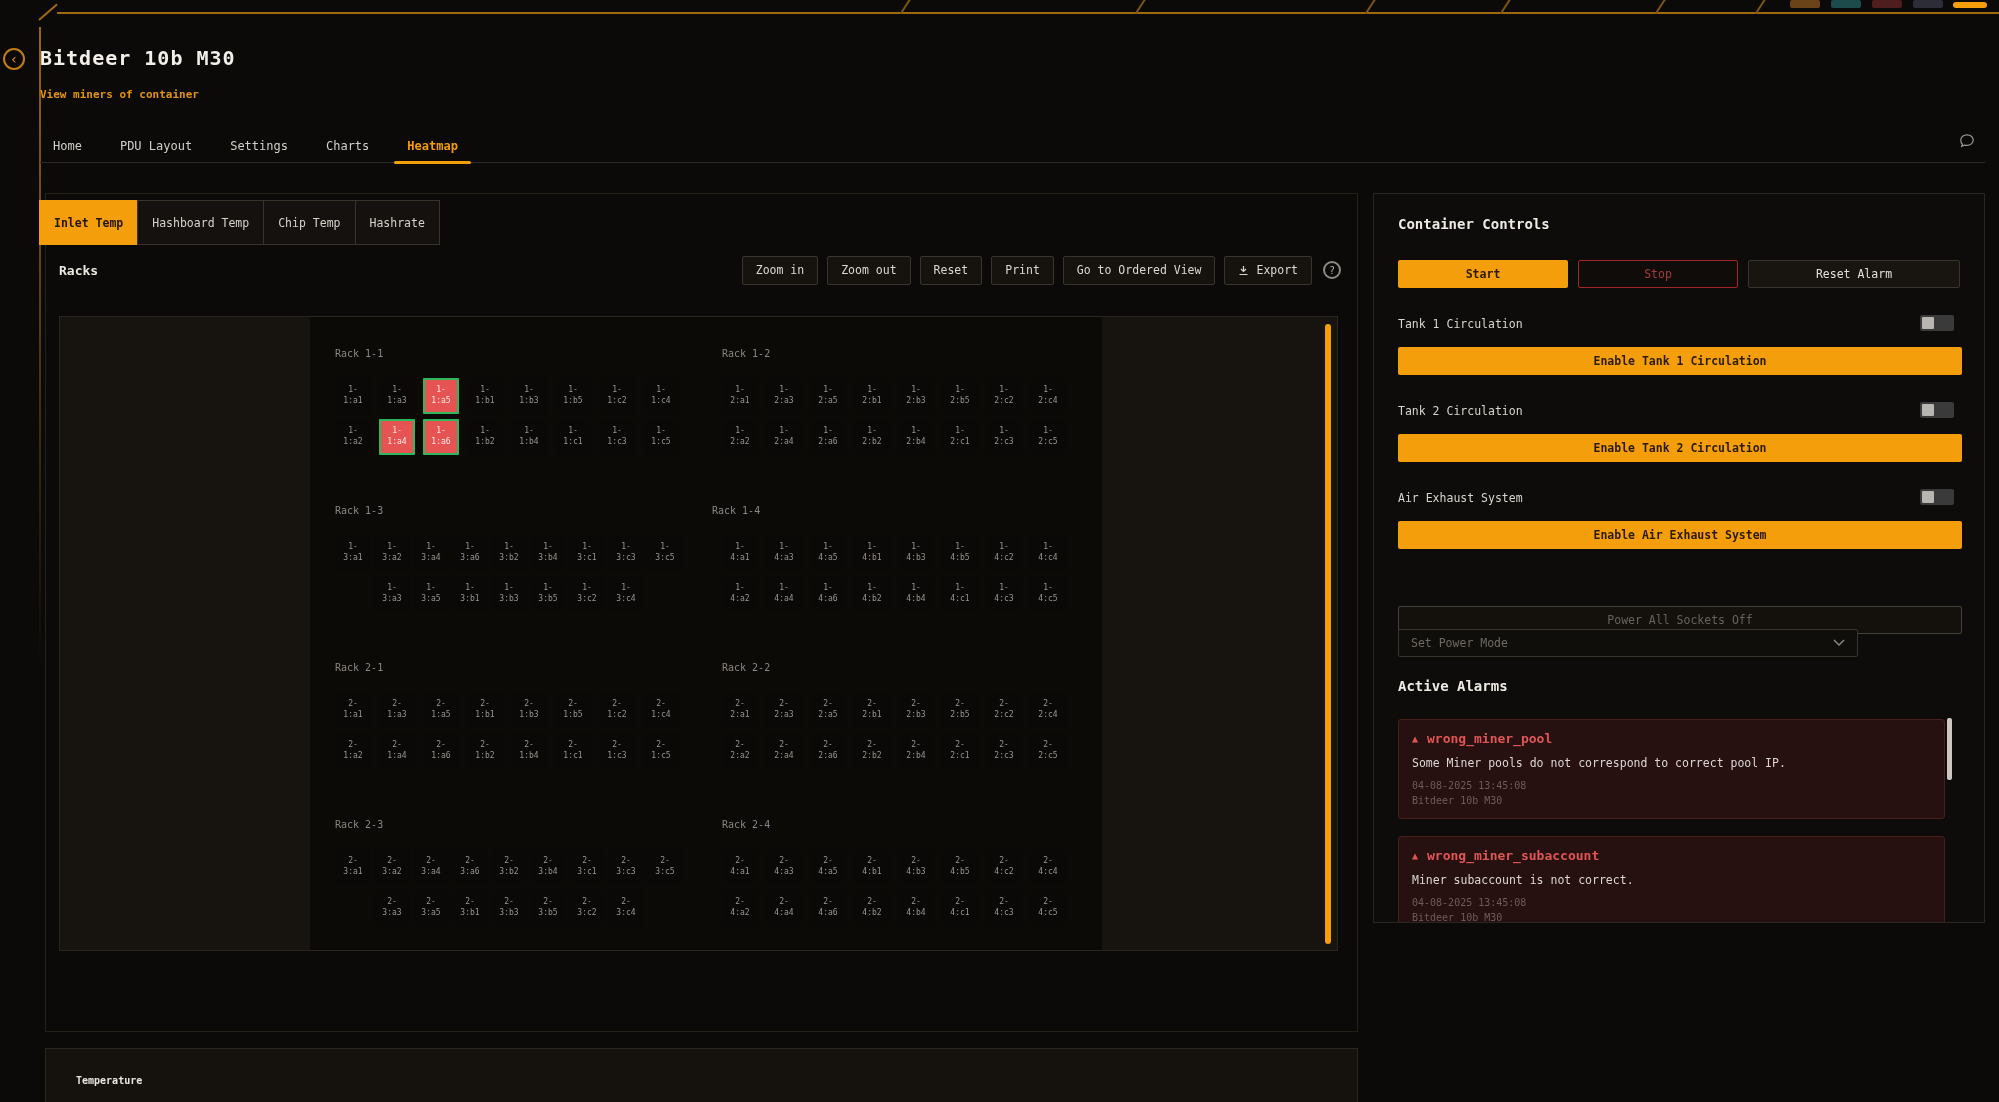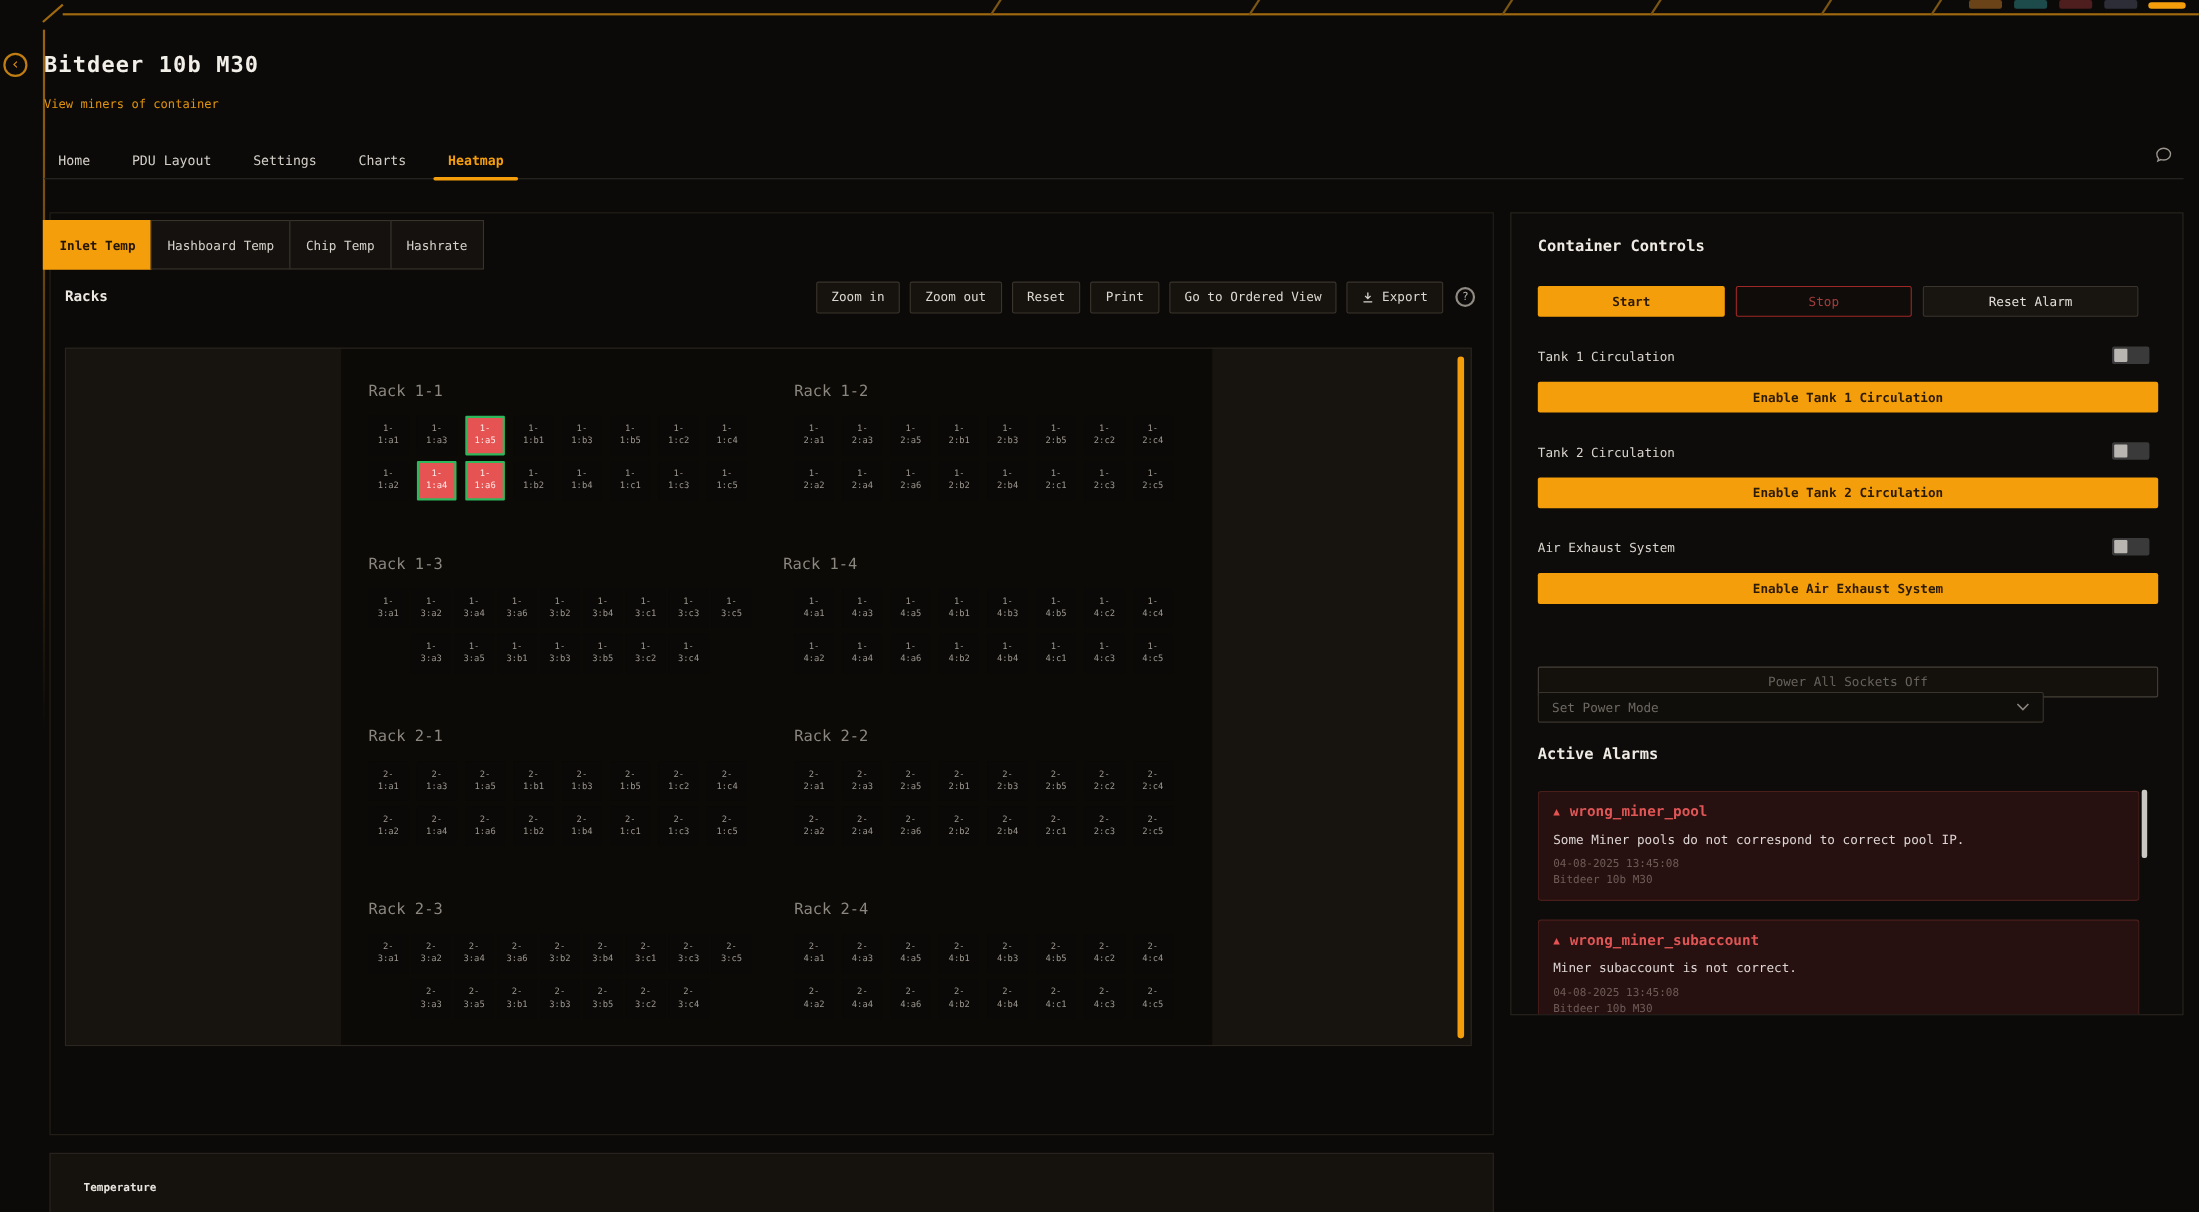--- a/index.html
+++ b/index.html
@@ -15,21 +15,21 @@
   .frame-left { position:absolute; left:39px; top:27px; width:2px; height:640px;
     background:linear-gradient(#9a6410, rgba(154,100,16,0)); }
   .slash { position:absolute; top:-4px; width:2px; height:19px; background:#7a5514; transform:rotate(33deg); }
   .chip { position:absolute; top:0; height:8px; width:30px; border-radius:2px; }
   .chip-accent { position:absolute; top:2px; left:1953px; width:34px; height:6px; border-radius:3px; background:var(--accent); }
   
   .back-btn { position:absolute; left:3px; top:48px; width:22px; height:22px; border:2px solid #c07d12;
     border-radius:50%; display:flex; align-items:center; justify-content:center; color:#e09015;
     font-size:14px; line-height:1; cursor:pointer; }
   .page-title { position:absolute; left:40px; top:46px; font-size:20px; font-weight:bold; color:#f2efe9; letter-spacing:1px; }
-  .page-subtitle { position:absolute; left:40px; top:88px; font-size:11px; color:#e1940f; }
+  .page-subtitle { position:absolute; left:40px; top:88px; font-size:11px; color:#e1940f;font-weight:bold; }
   .tabbar { position:absolute; left:40px; right:14px; top:130px; height:33px; display:flex; gap:12px;
     align-items:stretch; border-bottom:1px solid #2c2822; }
   .tab { display:flex; align-items:center; padding:0 13px; font-size:12px; color:#d3cfc8; cursor:pointer; position:relative; }
   .tab.active { color:var(--accent); font-weight:bold; }
   .tab.active::after { content:""; position:absolute; left:0; right:0; bottom:-2px; height:3px;
     background:var(--accent); border-radius:2px; }
   .chaticon { position:absolute; left:1958px; top:133px; cursor:pointer; }
   
   .panel-left { position:absolute; left:45px; top:193px; width:1313px; height:839px; border:1px solid #252018; }
   .subtabs { position:absolute; left:-6px; top:6px; display:flex; }
@@ -39,40 +39,40 @@
   .racks-head { position:absolute; left:13px; right:16px; top:60px; height:32px; display:flex; align-items:center; }
   .racks-title { font-size:13px; font-weight:bold; color:#ece8e1; }
   .toolbar { margin-left:auto; display:flex; gap:9px; align-items:center; }
   .tbtn { height:29px; display:flex; align-items:center; gap:7px; padding:0 13px; background:#16130f;
     border:1px solid #3a352c; border-radius:2px; color:#dcd8d1; font-size:11.5px; cursor:pointer; white-space:nowrap; }
   .help { width:18px; height:18px; border:2px solid #8f8a82; border-radius:50%; color:#b3aea6; font-size:10px;
     display:flex; align-items:center; justify-content:center; margin-left:11px; cursor:pointer; }
   .viewport { position:absolute; left:13px; top:122px; width:1279px; height:635px; border:1px solid #2a261f;
     background:#17130e; overflow:hidden; }
   .canvas { position:absolute; left:250px; top:0; width:792px; height:100%; background:#0b0a07; }
-  .rack-label { position:absolute; font-size:14px; color:#8b867e;text-align:right; }
+  .rack-label { position:absolute; font-size:10px; color:#8b867e;text-align:right; }
   .rack-row { position:absolute; display:flex; }
   .cell { width:36px; height:36px; background:#0a0908; border-radius:1px; display:flex; flex-direction:column;
     align-items:center; justify-content:center; line-height:1.35; font-size:8px; color:#9a958d; cursor:pointer; flex:none; }
   .cell.alert { background:var(--danger); border:2px solid var(--success); color:#ffe9e6; }
   .vscroll { position:absolute; right:6px; top:7px; width:6px; height:620px; background:var(--accent); border-radius:3px; cursor:pointer; }
   .legend { position:absolute; left:13px; top:782px; width:1279px; height:42px; border:1px solid #28241d; background:#121009; }
   .legend span { position:absolute; top:50%; transform:translateY(-50%); font-size:10px; color:#76716a; }
   
   .panel-temp { position:absolute; left:45px; top:1048px; width:1313px; height:80px; border:1px solid #2a261f; background:#15110d; }
   .panel-temp .t { position:absolute; left:30px; top:26px; font-size:10px; font-weight:bold; color:#e9e5de; }
   
   .panel-right { position:absolute; left:1373px; top:193px; width:612px; height:730px; border:1px solid #2a261f;
     background:#0d0c0a; overflow:hidden; }
   .cc-title { position:absolute; left:24px; top:22px; font-size:14px; font-weight:bold; color:#efebe4; }
   .cbtn { position:absolute; height:28px; display:flex; align-items:center; justify-content:center; font-size:11.5px;
     border-radius:2px; cursor:pointer; }
   .btn-start { left:24px; top:66px; width:170px; background:var(--accent); color:#2b1b05; font-weight:bold; }
   .btn-stop { left:204px; top:66px; width:160px; background:#100c0a; border:1px solid #9e2727; color:#a33d3d; }
-  .btn-reset { left:374px; top:66px; width:196px; background:#181410; border:1px solid #3a352c; color:#e2ded7; }
+  .btn-reset { left:374px; top:66px; width:212px; background:#181410; border:1px solid #3a352c; color:#e2ded7; }
   .ctl-label { position:absolute; left:24px; font-size:11.5px; color:#d9d5ce; }
   .switch { position:absolute; right:30px; width:34px; height:16px; background:#3a3a3a; border-radius:2px; cursor:pointer; }
   .switch .knob { position:absolute; left:2px; top:2px; width:12px; height:12px; background:#b9b6b2; border-radius:1px; }
   .enable-btn { position:absolute; left:24px; width:564px; height:28px; background:var(--accent); color:#2b1b05;
     font-weight:bold; font-size:11.5px; display:flex; align-items:center; justify-content:center; border-radius:2px; cursor:pointer; }
   .btn-poweron { left:24px; top:359px; width:564px; background:var(--accent); color:#2b1b05; font-weight:bold; }
   .btn-poweroff { left:24px; top:396px; width:564px; background:#14110d; border:1px solid #46413a; color:#67625b;margin-top:16px; }
   .select { position:absolute; left:24px; top:435px; width:460px; height:28px; border:1px solid #3a352c;
     border-radius:2px; display:flex; align-items:center; padding:0 12px; font-size:11.5px; color:#6e6962;
     background:#100e0b; cursor:pointer; }

